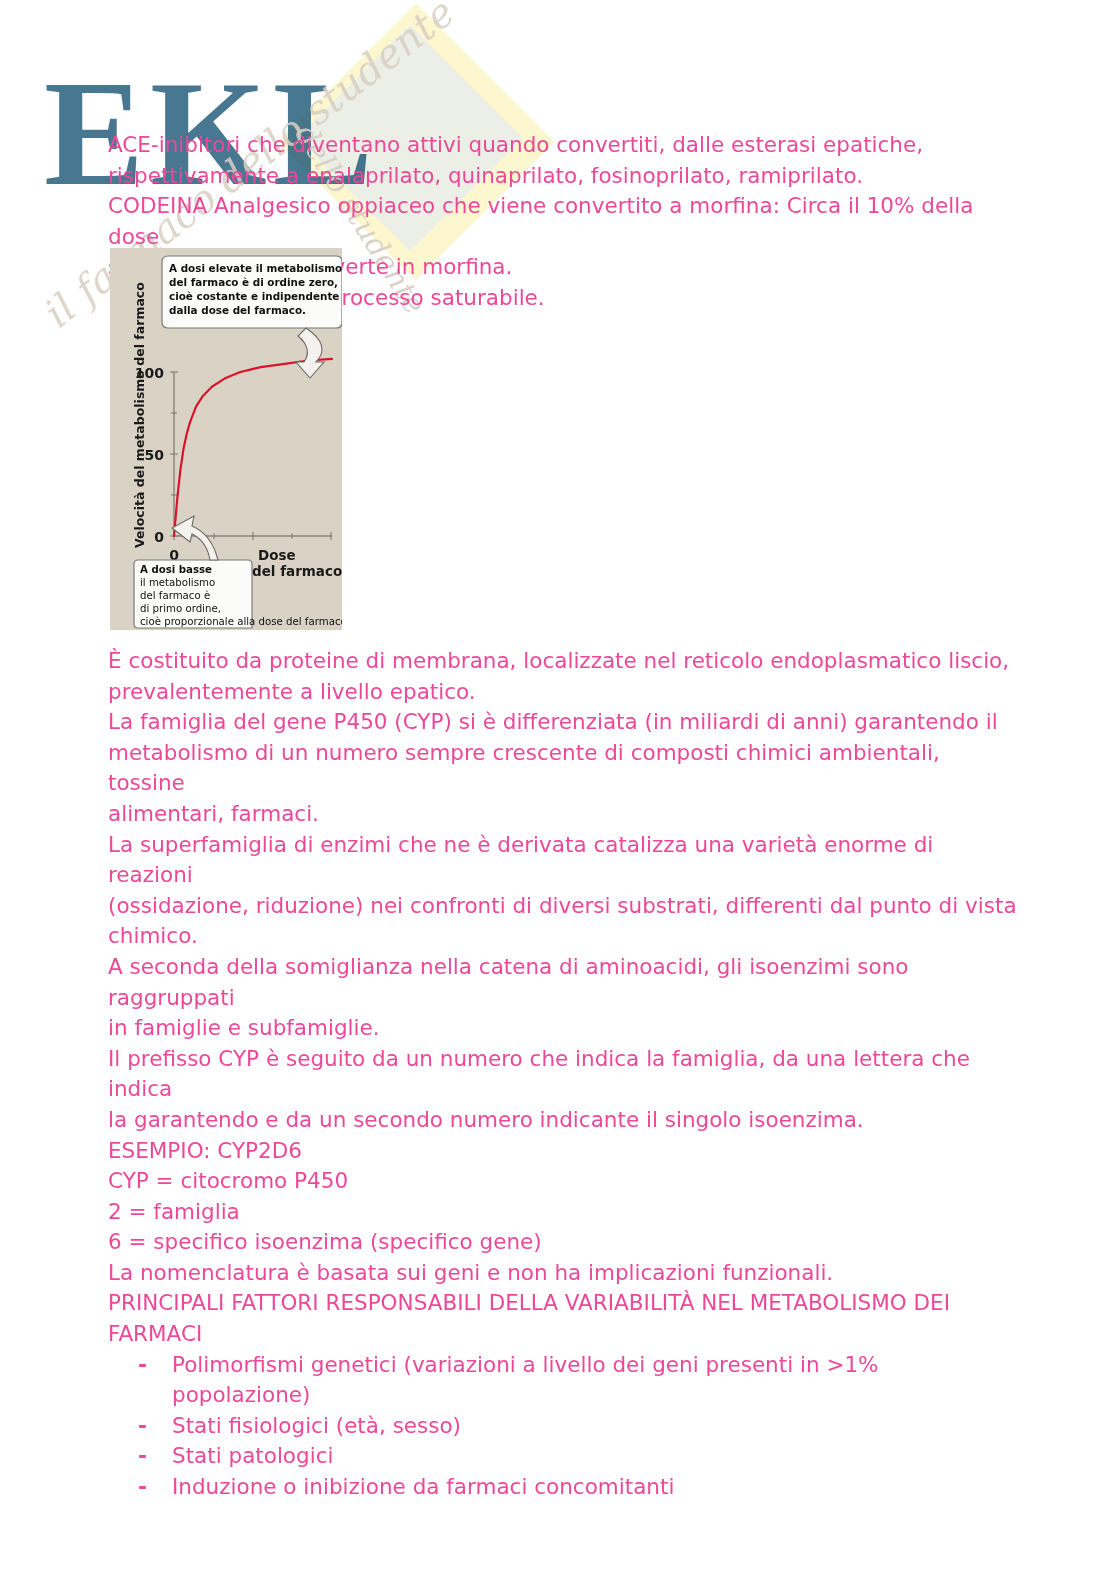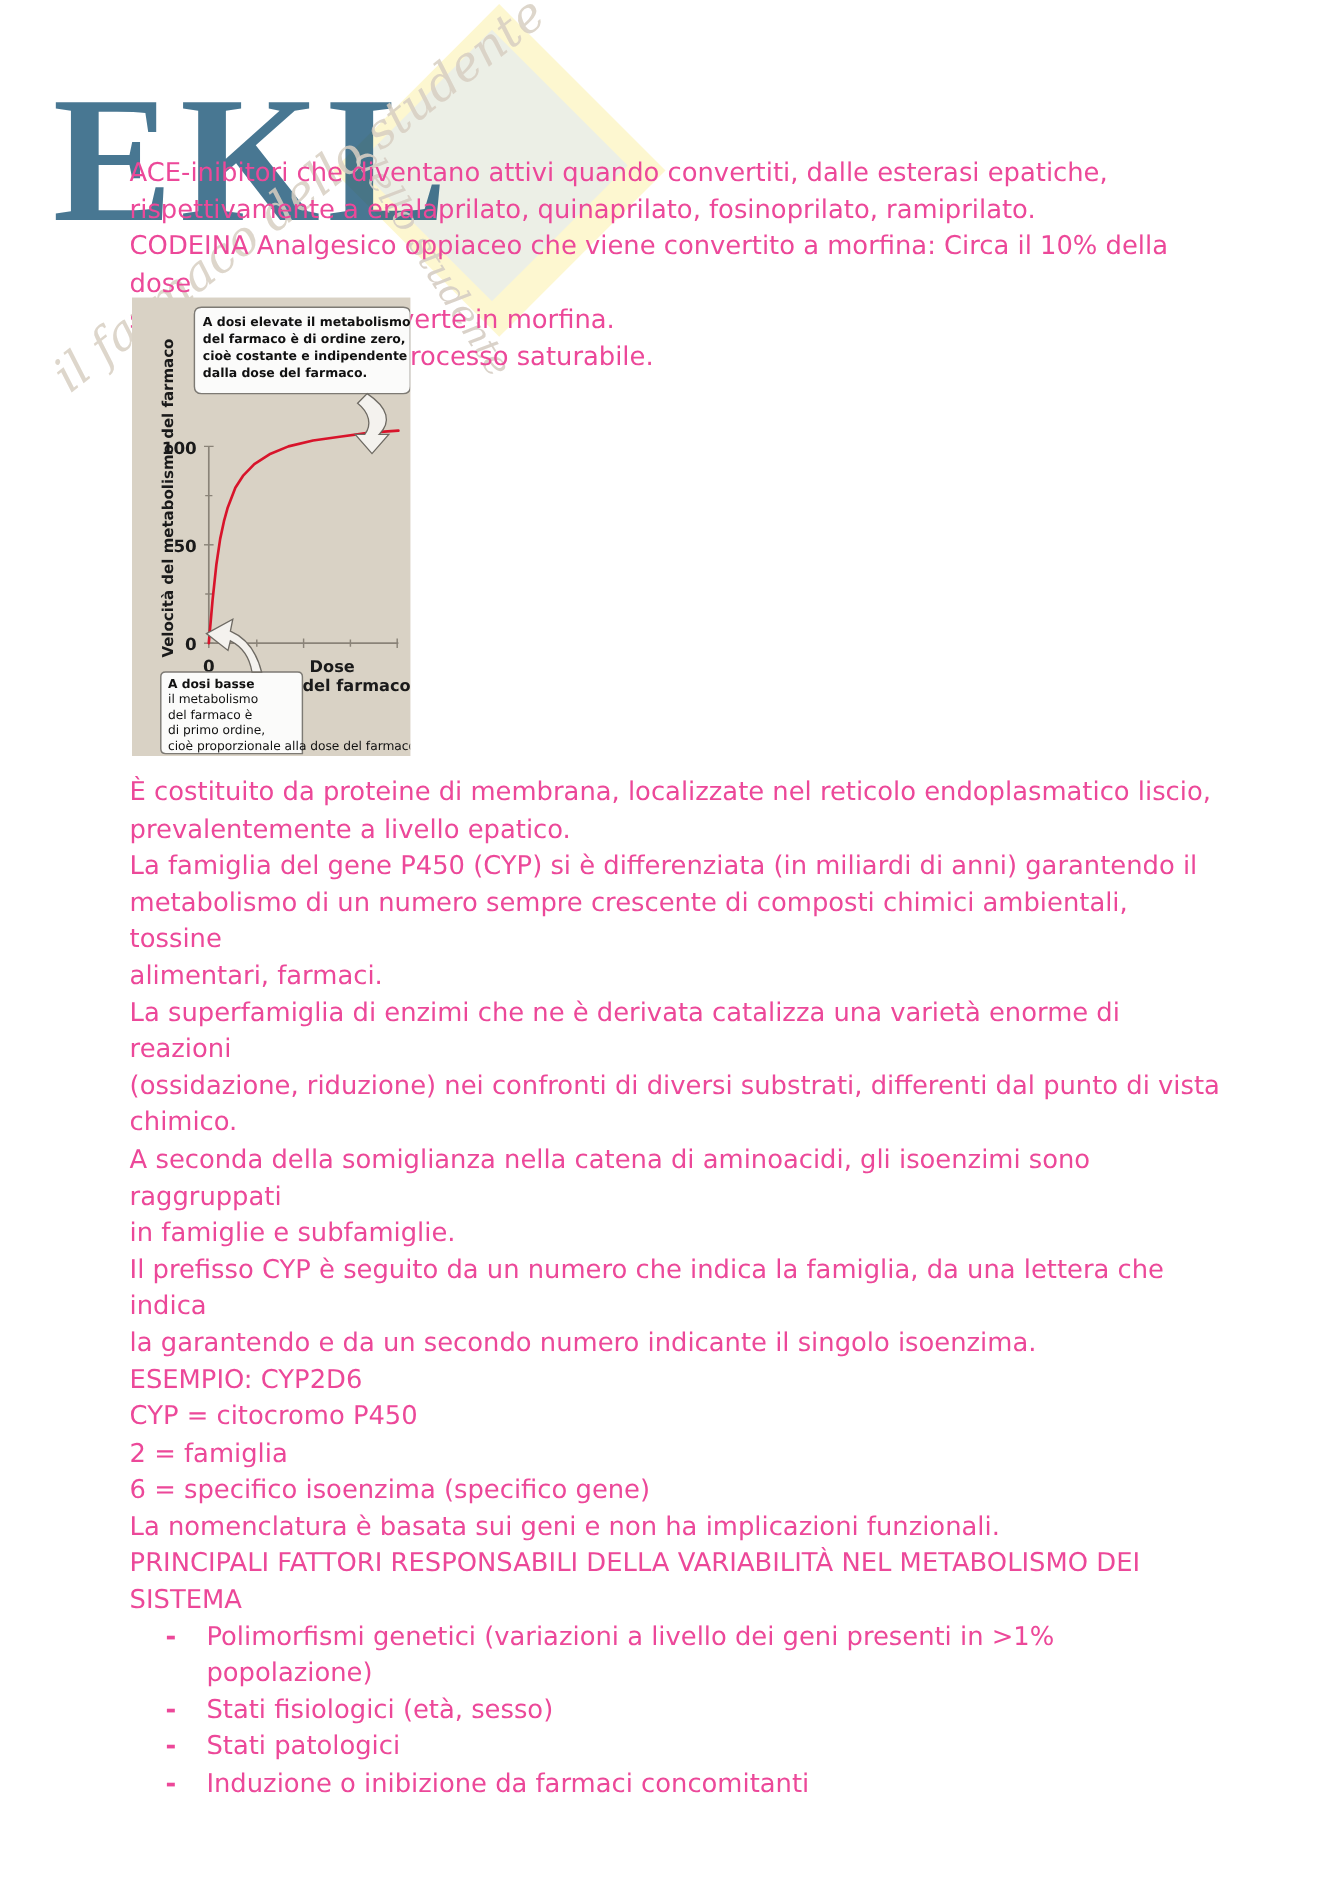--- a/index.html
+++ b/index.html
@@ -237,21 +237,21 @@
         <p>A seconda della somiglianza nella catena di aminoacidi, gli isoenzimi sono raggruppati</p>
         <p>in famiglie e subfamiglie.</p>
         <p>Il prefisso CYP è seguito da un numero che indica la famiglia, da una lettera che indica</p>
         <p>la garantendo e da un secondo numero indicante il singolo isoenzima.</p>
         <p>ESEMPIO: CYP2D6</p>
         <p>CYP = citocromo P450</p>
         <p>2 = famiglia</p>
         <p>6 = specifico isoenzima (specifico gene)</p>
         <p>La nomenclatura è basata sui geni e non ha implicazioni funzionali.</p>
         <p>PRINCIPALI FATTORI RESPONSABILI DELLA VARIABILITÀ NEL METABOLISMO DEI</p>
-        <p>SISTEMA</p>
+        <p>FARMACI</p>
       </div>
     <ul class="bullets" id="bullets-factors">
         <li><span class="dash">-</span><span>Polimorfismi genetici (variazioni a livello dei geni presenti in &gt;1% popolazione)</span></li>
         <li><span class="dash">-</span><span>Stati fisiologici (età, sesso)</span></li>
         <li><span class="dash">-</span><span>Stati patologici</span></li>
         <li><span class="dash">-</span><span>Induzione o inibizione da farmaci concomitanti</span></li>
       </ul>
 
   </div>
 

